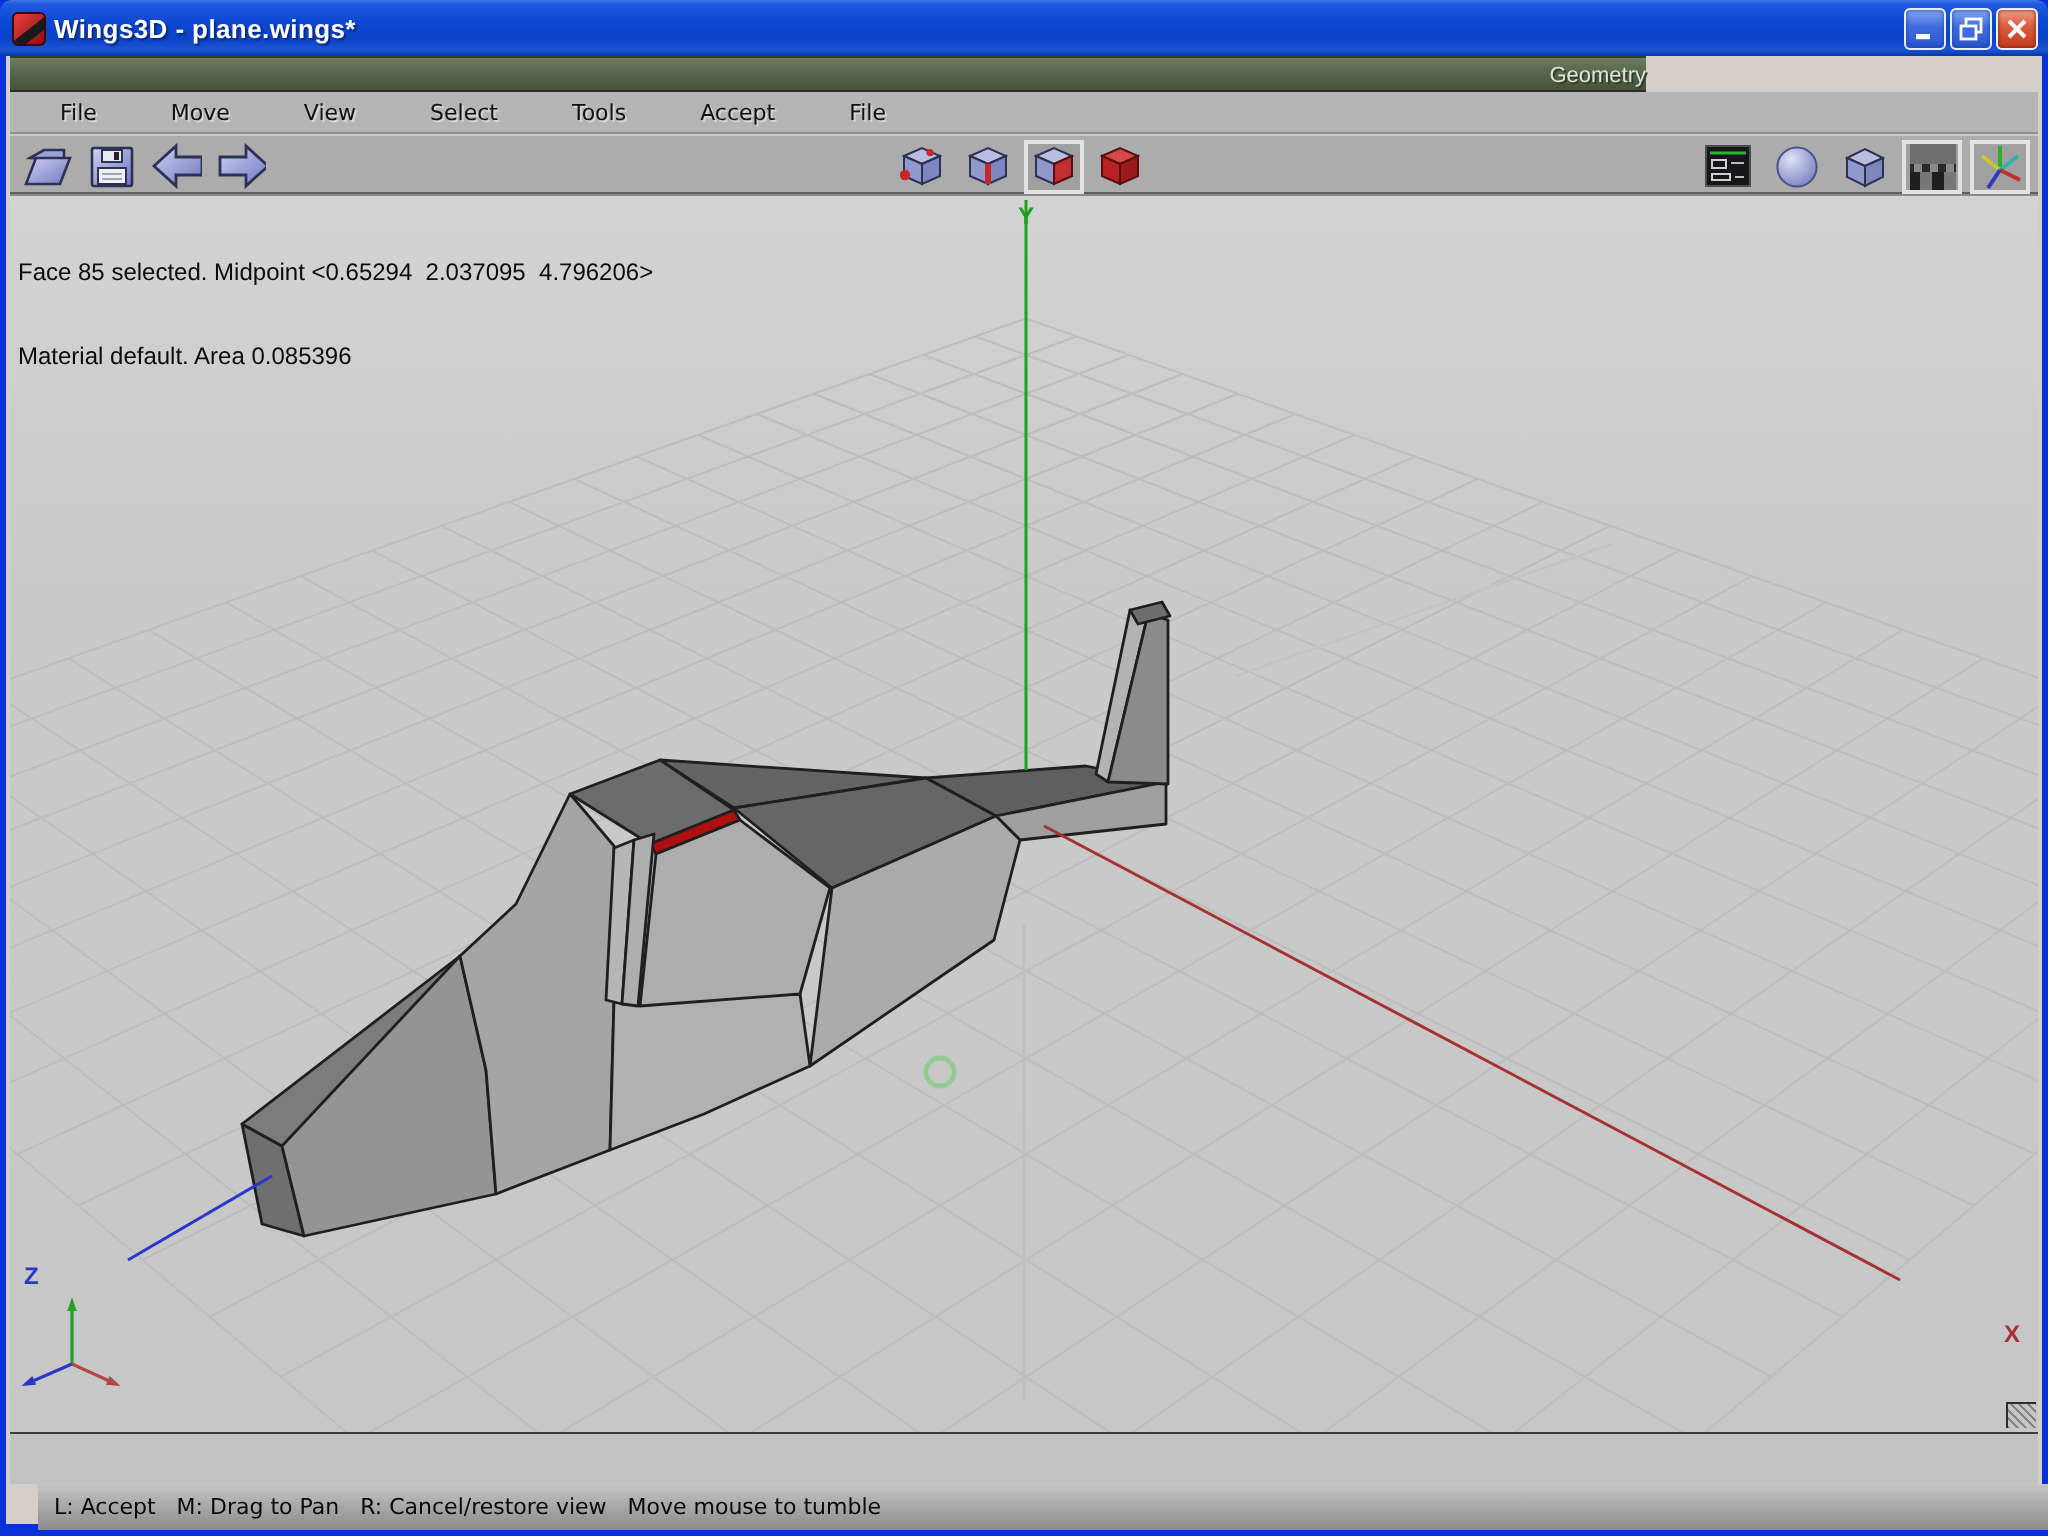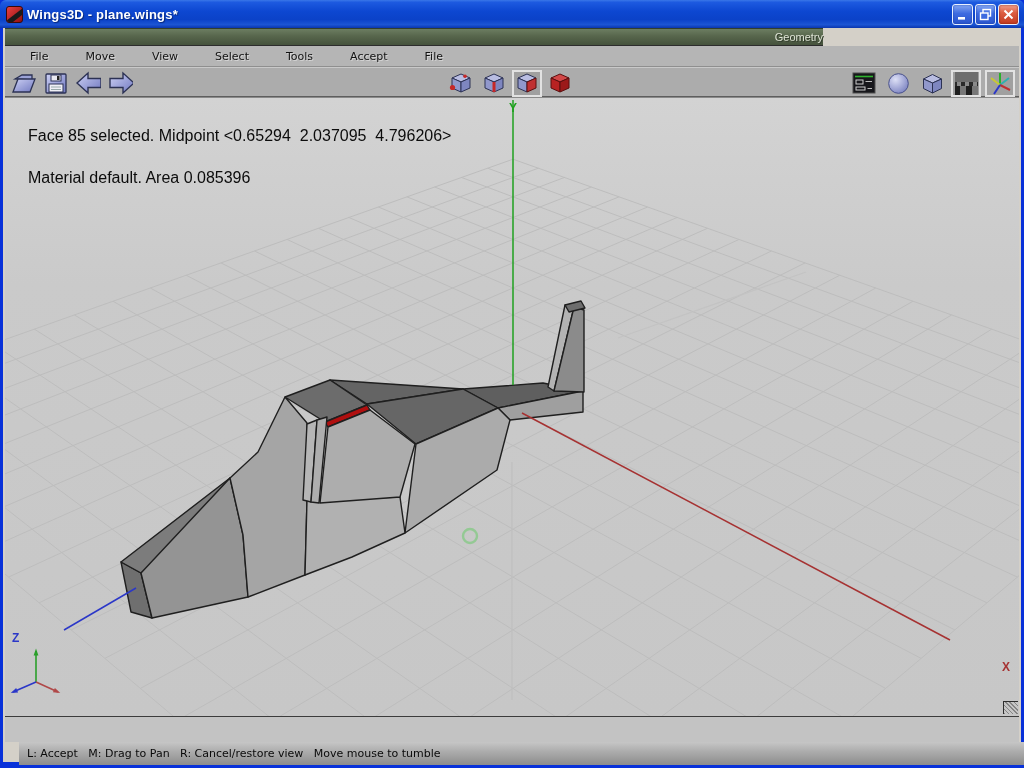--- a/index.html
+++ b/index.html
@@ -38,21 +38,21 @@
   .tb-left{left:4px;gap:2px;}
   .tb-mid{left:441px;gap:3px;}
   .tb-right{right:4px;gap:4px;}
   .tb-btn{width:30px;height:27px;display:flex;align-items:center;justify-content:center;border:2px solid transparent;}
   .tb-btn.sel{border:2px solid #e2e2e2;background:#a0a0a0;}
 
   
   .vp{position:absolute;left:5px;top:97px;width:1014px;height:619px;border-top:1px solid #8a8a8a;
     background:linear-gradient(180deg,#d3d3d3 0%,#cacaca 30%,#c7c7c7 100%);overflow:hidden;}
   .vp svg.scene{position:absolute;left:0;top:0;}
-  .info{position:absolute;left:23px;top:3px;font-family:"DejaVu Sans",sans-serif;font-size:16px;color:#0c0c0c;
+  .info{position:absolute;left:4px;top:3px;font-family:"DejaVu Sans",sans-serif;font-size:12px;color:#0c0c0c;
     line-height:14px;white-space:pre;}
   .grip{position:absolute;right:1px;bottom:2px;width:15px;height:13px;background:#c6c6c6;
     border-left:1px solid #2e2e2e;border-top:1px solid #2e2e2e;
     background-image:repeating-linear-gradient(45deg,#858585 0 1px,transparent 1px 3px);}
   .vp-bottom-line{position:absolute;left:5px;top:716px;width:1014px;height:1px;background:#3c3c3c;}
 
   .spacer{position:absolute;left:5px;top:717px;width:1014px;height:25px;background:#c3c3c3;}
   .statusbar{position:absolute;left:19px;top:742px;width:1014px;height:23px;
     background:linear-gradient(180deg,#c6c6c6 0%,#adadad 40%,#8c8c8c 100%);
     display:flex;align-items:center;}

